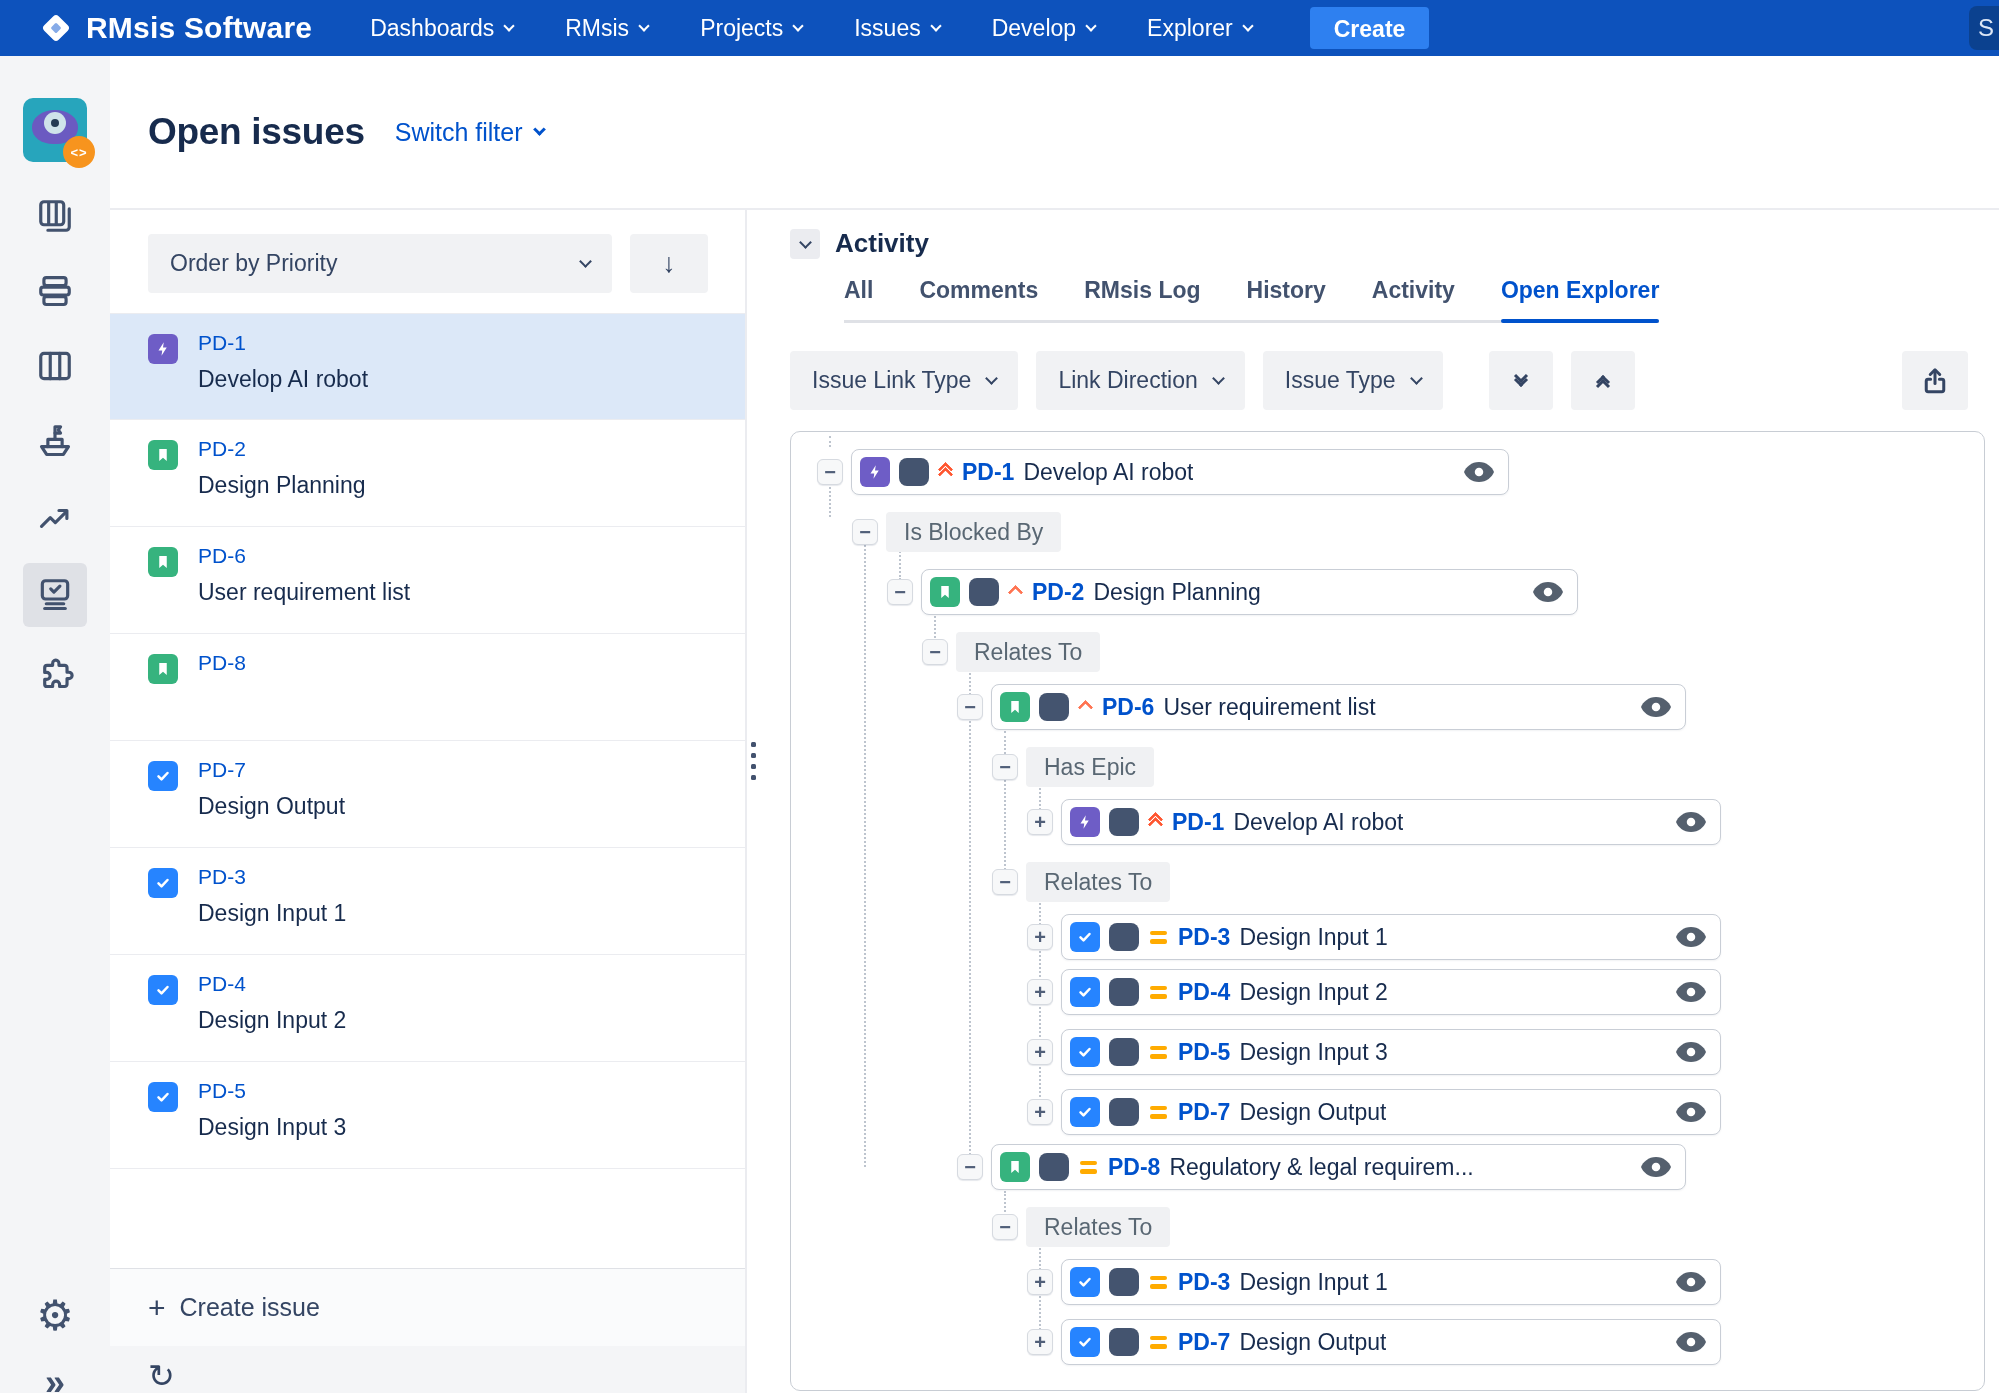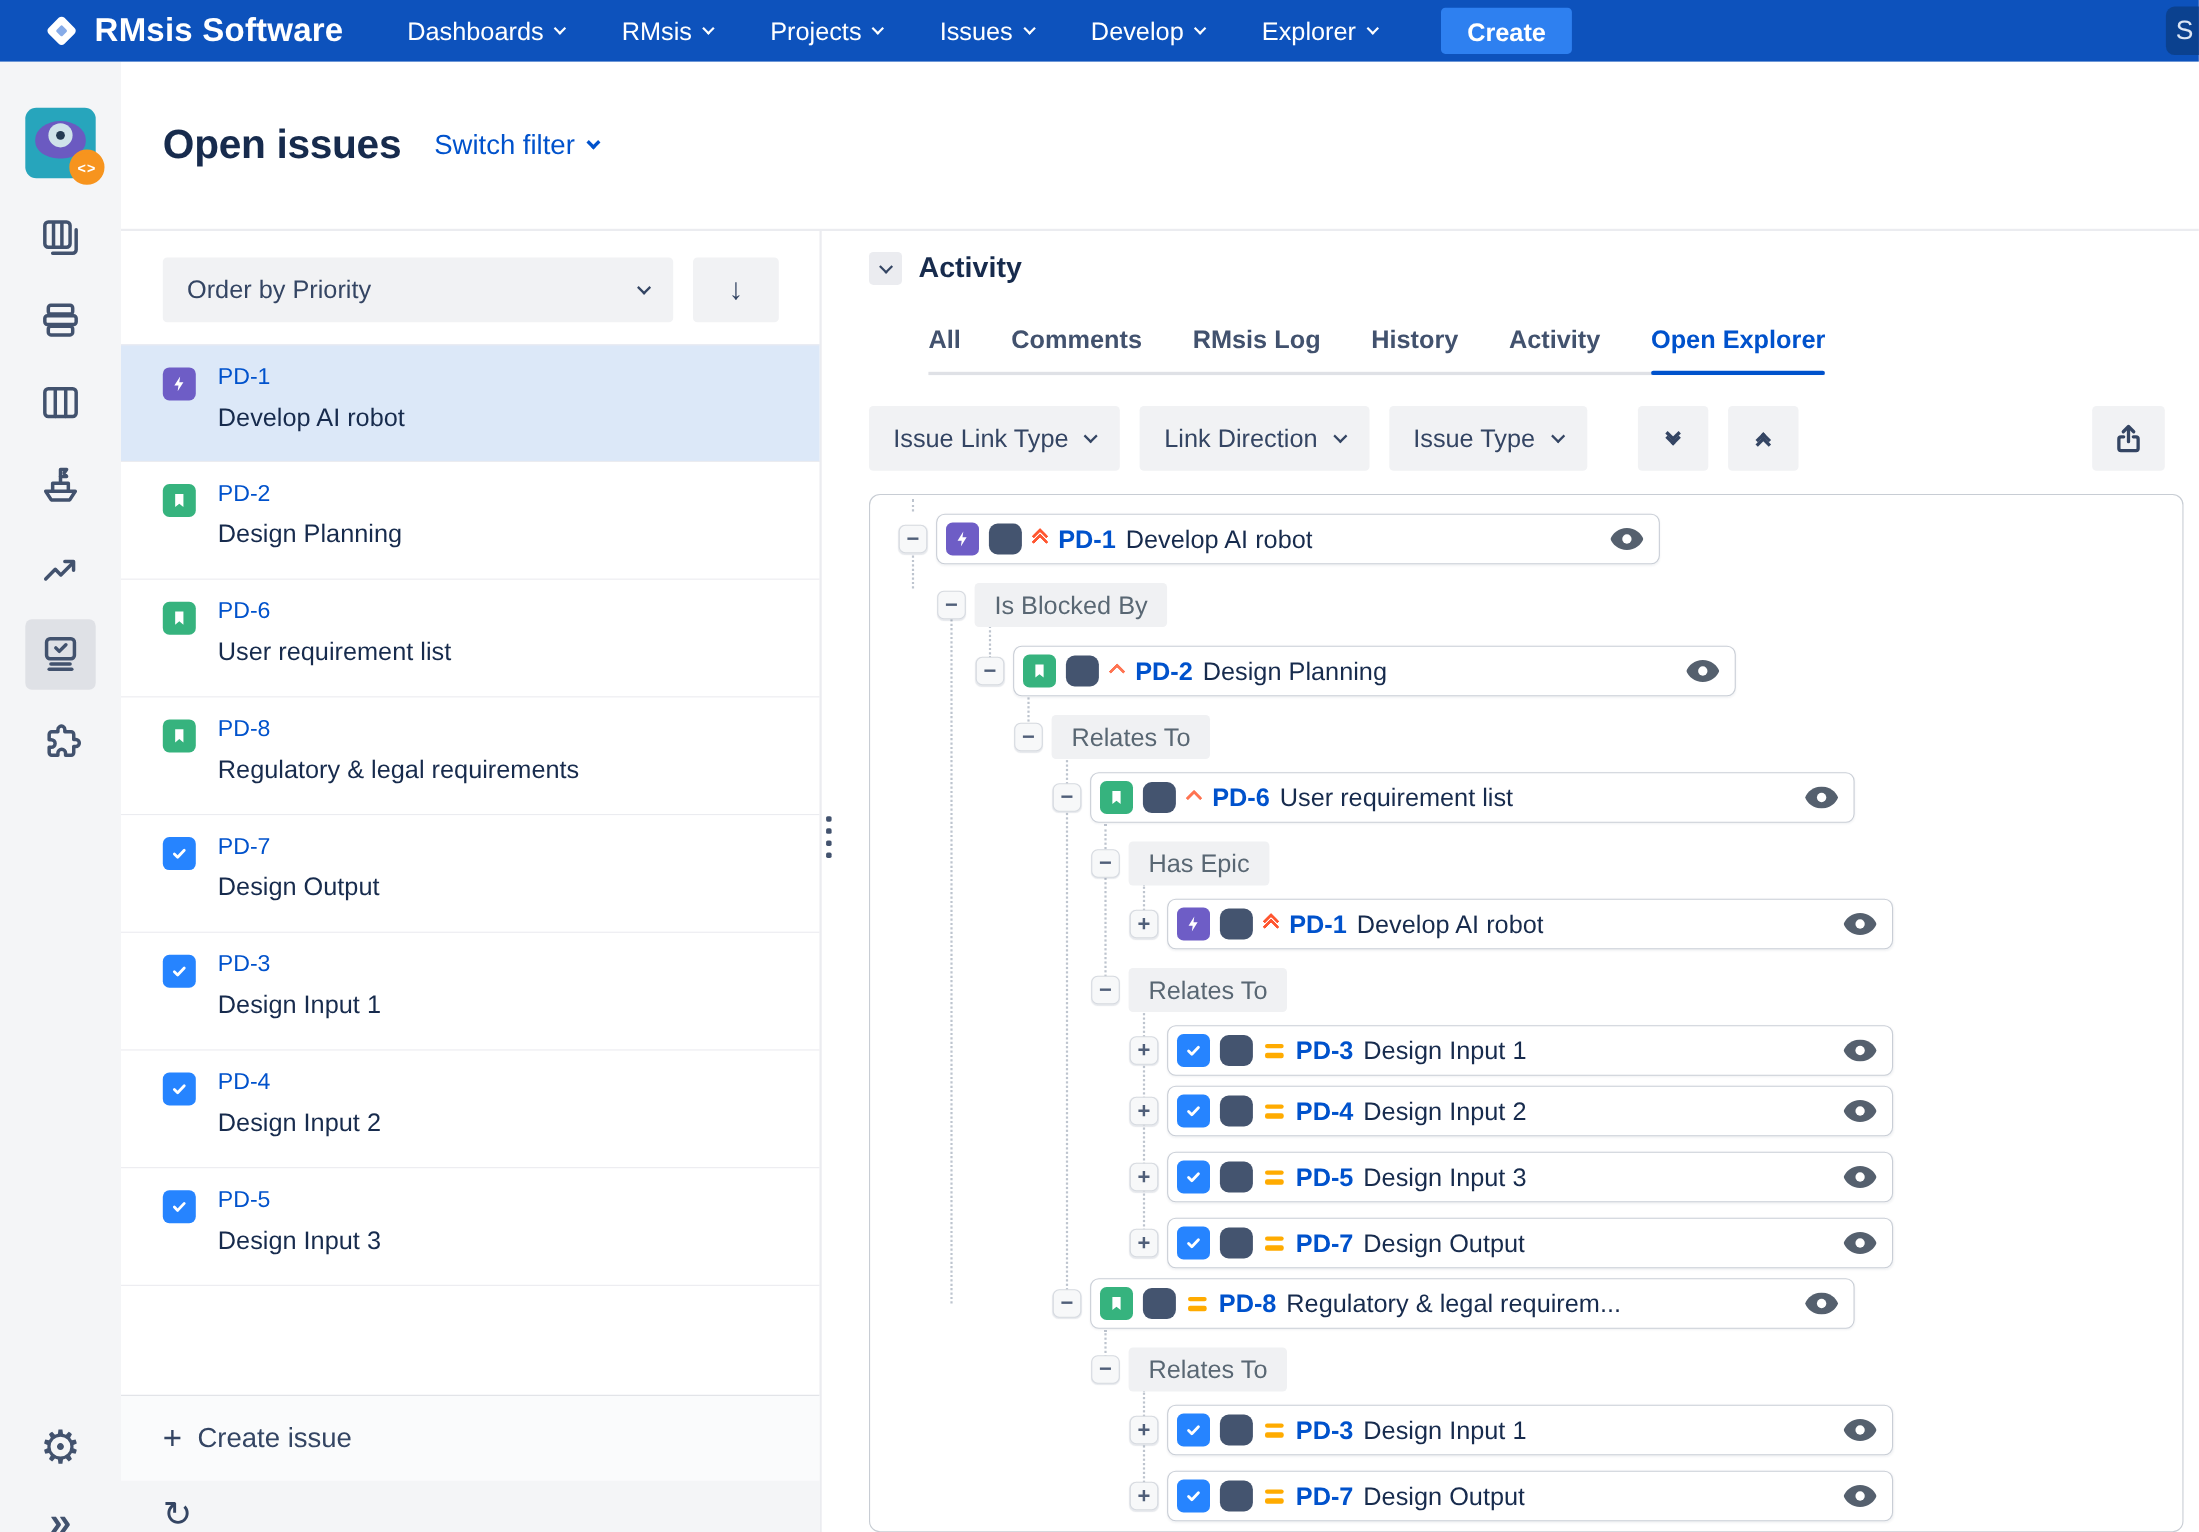--- a/index.html
+++ b/index.html
@@ -65,21 +65,21 @@
   .refresh-glyph{font-size:32px;color:#344563;line-height:1;display:inline-block;margin-top:14px;cursor:pointer;}
   .drag-dots{position:absolute;left:641px;top:532px;display:flex;flex-direction:column;gap:6px;cursor:col-resize;z-index:5;}
   .drag-dots i{width:5px;height:5px;background:#42526E;border-radius:1.5px;display:block;}
 
   
   .links-panel{flex:1;padding-left:43px;display:flex;flex-direction:column;min-width:0;}
   .act-head{margin-top:18px;display:flex;align-items:center;gap:15px;}
   .act-chev-btn{width:30px;height:30px;background:#EBECF0;border:none;border-radius:4px;display:flex;align-items:center;justify-content:center;cursor:pointer;}
   .act-chev-btn .gch{margin-top:-3px;}
   .act-title{font-size:26px;font-weight:700;color:var(--text-dark);}
-  .tabs{margin-top:36px;margin-left:54px;display:inline-flex;gap:46px;border-bottom:3px solid #DFE1E6;padding-bottom:16px;align-self:flex-start;text-align:right;}
+  .tabs{margin-top:18px;margin-left:54px;display:inline-flex;gap:46px;border-bottom:3px solid #DFE1E6;padding-bottom:16px;align-self:flex-start;text-align:right;}
   .tab{font-size:23px;font-weight:600;color:var(--text-mid);cursor:pointer;position:relative;white-space:nowrap;}
   .tab.active{color:var(--link);}
   .tab.active::after{content:"";position:absolute;left:0;right:0;bottom:-19px;height:4px;background:var(--link);border-radius:2px;}
   .filters{margin-top:28px;display:flex;align-items:center;gap:18px;padding-right:31px;}
   .fchip{height:59px;background:var(--chip-gray);border:none;border-radius:4px;display:flex;align-items:center;gap:16px;padding:0 22px;font-size:23px;color:#344563;cursor:pointer;}
   .sqbtn{width:64px;height:59px;background:var(--chip-gray);border:none;border-radius:4px;display:flex;flex-direction:column;align-items:center;justify-content:center;cursor:pointer;color:#344563;}
   .sqbtn .c{width:10px;height:10px;border-right:3px solid currentColor;border-bottom:3px solid currentColor;display:block;}
   .sqbtn .down{transform:rotate(45deg);margin-top:-6px;}
   .sqbtn .up{transform:rotate(-135deg);margin-bottom:-6px;}
   .dd-gap{width:10px;}
@@ -269,21 +269,20 @@
               <div class="lkey">PD-6</div>
               <div class="lsum">User requirement list</div>
             </div>
             <div class="lrow">
               <span class="titem ticon story">
                   <svg width="18" height="18" viewBox="0 0 24 24">
                     <path d="M7 4 h10 v16 l-5 -4.2 -5 4.2 z" fill="#fff"></path>
                   </svg>
                 </span>
               <div class="lkey">PD-8</div>
-              <div class="lsum">Regulatory &amp; legal requirements</div>
             </div>
             <div class="lrow">
               <span class="titem ticon task">
                   <svg width="18" height="18" viewBox="0 0 24 24">
                     <path d="M6 12.5 l4 4 L18 8" stroke="#fff" stroke-width="3.4" fill="none" stroke-linecap="round" stroke-linejoin="round"></path>
                   </svg>
                 </span>
               <div class="lkey">PD-7</div>
               <div class="lsum">Design Output</div>
             </div>

